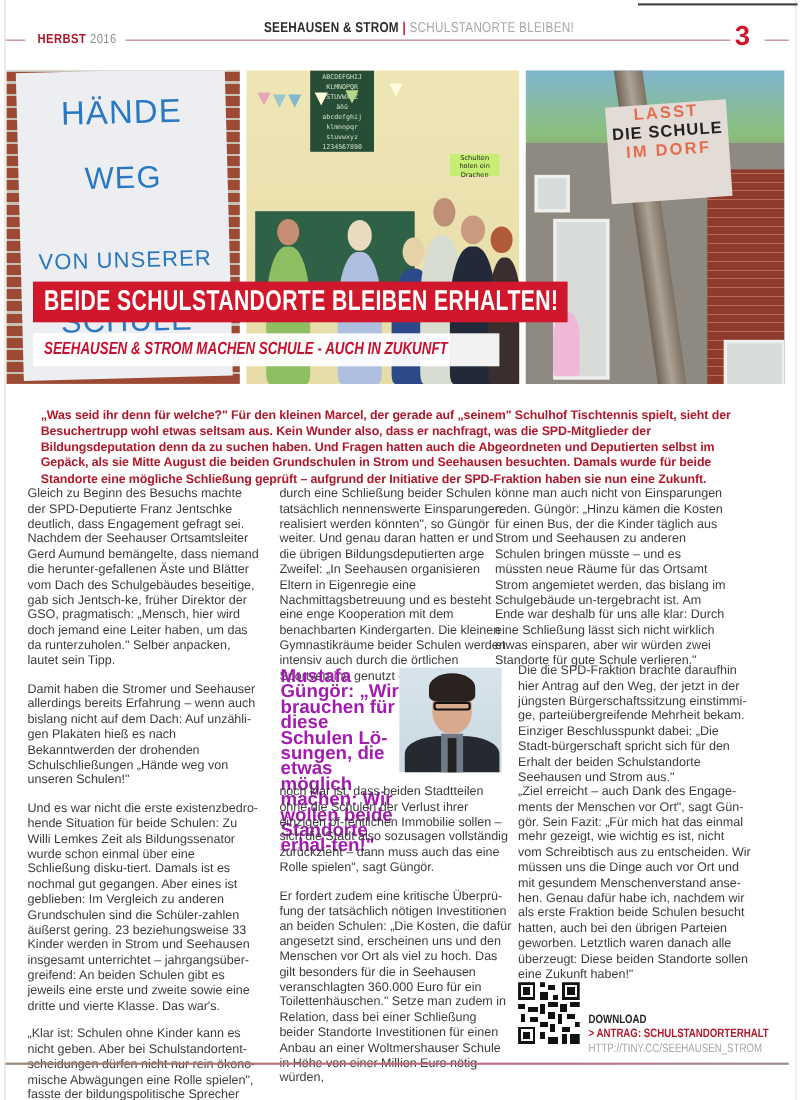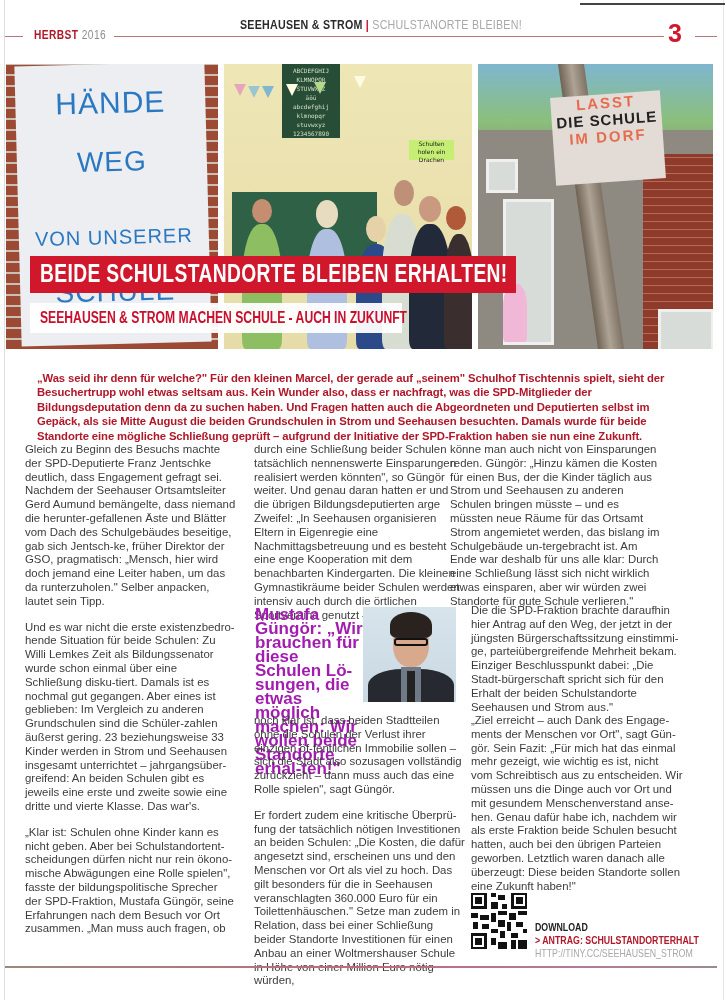--- a/index.html
+++ b/index.html
@@ -46,21 +46,21 @@
   .p3 .window { position: absolute; background: #d8dcd8; border: 3px solid #efefef; }
   .p3 .trunk { position: absolute; left: 100px; top: 0; width: 26px; height: 285px; background: linear-gradient(90deg, #6e6355, #aea394, #7d7264); transform: skewX(8deg); }
   .p3 .banner { position: absolute; left: 75px; top: 30px; width: 110px; height: 88px; background: #e3dcd6; transform: rotate(-4deg); text-align: center; font-family: "Liberation Sans", sans-serif; font-weight: bold; }
   .p3 .banner .l1, .p3 .banner .l3 { color: #e56d4f; font-size: 15px; letter-spacing: 2px; }
   .p3 .banner .l2 { color: #222; font-size: 15px; letter-spacing: 1px; }
   .p3 .girl { position: absolute; left: 25px; top: 220px; width: 24px; height: 58px; background: #f0b7d6; border-radius: 40% 40% 10% 10%; }
 
   
   .headline { position: absolute; left: 30px; top: 256px; width: 486px; height: 37px; background: #d0172b; }
   .headline span { position: absolute; left: 10px; top: 2px; color: #fff; font-family: "Liberation Sans", sans-serif; font-weight: bold; font-size: 26px; white-space: nowrap; transform: scaleX(0.74); transform-origin: left; letter-spacing: 0.5px; }
-  .subline { position: absolute; left: 30px; top: 303px; width: 372px; height: 30px; background: rgba(255,255,255,0.94); }
+  .subline { position: absolute; left: 30px; top: 303px; width: 424px; height: 30px; background: rgba(255,255,255,0.94); font-style: italic; }
   .subline span { position: absolute; left: 10px; top: 6px; color: #c8102e; font-family: "Liberation Sans", sans-serif; font-weight: bold; font-size: 16px; white-space: nowrap; transform: scaleX(0.76); transform-origin: left; }
 
   
   .lead { position: absolute; left: 37px; top: 371px; width: 650px; color: #b0182a; font-family: "Liberation Sans", sans-serif; font-weight: bold; font-size: 11.3px; line-height: 14.4px; letter-spacing: -0.1px; }
 
   
   .col { position: absolute; width: 212px; font-family: "Liberation Sans", sans-serif; font-size: 11.4px; line-height: 13.8px; color: #3c3c3c; }
   .col p { margin: 0 0 12px 0; }
   .c1 { left: 25px; top: 443px; }
   .c2a { left: 254px; top: 443px; }
@@ -177,20 +177,21 @@
   <span>BEIDE SCHULSTANDORTE BLEIBEN ERHALTEN!</span>
 </div>
 <div class="subline">
   <span>SEEHAUSEN &amp; STROM MACHEN SCHULE - AUCH IN ZUKUNFT</span>
 </div>
 
 <div class="lead">„Was seid ihr denn für welche?" Für den kleinen Marcel, der gerade auf „seinem" Schulhof Tischtennis spielt, sieht der Besuchertrupp wohl etwas seltsam aus. Kein Wunder also, dass er nachfragt, was die SPD-Mitglieder der Bildungsdeputation denn da zu suchen haben. Und Fragen hatten auch die Abgeordneten und Deputierten selbst im Gepäck, als sie Mitte August die beiden Grundschulen in Strom und Seehausen besuchten. Damals wurde für beide Standorte eine mögliche Schließung geprüft – aufgrund der Initiative der SPD-Fraktion haben sie nun eine Zukunft.</div>
 
 <div class="col c1">
   <p>Gleich zu Beginn des Besuchs machte der SPD-Deputierte Franz Jentschke deutlich, dass Engagement gefragt sei. Nachdem der Seehauser Ortsamtsleiter Gerd Aumund bemängelte, dass niemand die herunter-gefallenen Äste und Blätter vom Dach des Schulgebäudes beseitige, gab sich Jentsch-ke, früher Direktor der GSO, pragmatisch: „Mensch, hier wird doch jemand eine Leiter haben, um das da runterzuholen." Selber anpacken, lautet sein Tipp.</p>
+  <p>Damit haben die Stromer und Seehauser allerdings bereits Erfahrung – wenn auch bislang nicht auf dem Dach: Auf unzähli-gen Plakaten hieß es nach Bekanntwerden der drohenden Schulschließungen „Hände weg von unseren Schulen!"</p>
   <p>Und es war nicht die erste existenzbedro-hende Situation für beide Schulen: Zu Willi Lemkes Zeit als Bildungssenator wurde schon einmal über eine Schließung disku-tiert. Damals ist es nochmal gut gegangen. Aber eines ist geblieben: Im Vergleich zu anderen Grundschulen sind die Schüler-zahlen äußerst gering. 23 beziehungsweise 33 Kinder werden in Strom und Seehausen insgesamt unterrichtet – jahrgangsüber-greifend: An beiden Schulen gibt es jeweils eine erste und zweite sowie eine dritte und vierte Klasse. Das war's.</p>
   <p>„Klar ist: Schulen ohne Kinder kann es nicht geben. Aber bei Schulstandortent-scheidungen dürfen nicht nur rein ökono-mische Abwägungen eine Rolle spielen", fasste der bildungspolitische Sprecher der SPD-Fraktion, Mustafa Güngör, seine Erfahrungen nach dem Besuch vor Ort zusammen. „Man muss auch fragen, ob</p>
 </div>
 
 <div class="col c2a">
   <p>durch eine Schließung beider Schulen tatsächlich nennenswerte Einsparungen realisiert werden könnten", so Güngör weiter. Und genau daran hatten er und die übrigen Bildungsdeputierten arge Zweifel: „In Seehausen organisieren Eltern in Eigenregie eine Nachmittagsbetreuung und es besteht eine enge Kooperation mit dem benachbarten Kindergarten. Die kleinen Gymnastikräume beider Schulen werden intensiv auch durch die örtlichen Sportvereine genutzt – und wenn dann</p>
 </div>
 
 <div class="quote">Mustafa Güngör: „Wir brauchen für diese Schulen Lö-sungen, die etwas möglich machen: Wir wollen beide Standorte erhal-ten!"</div>
 <div class="portrait">

